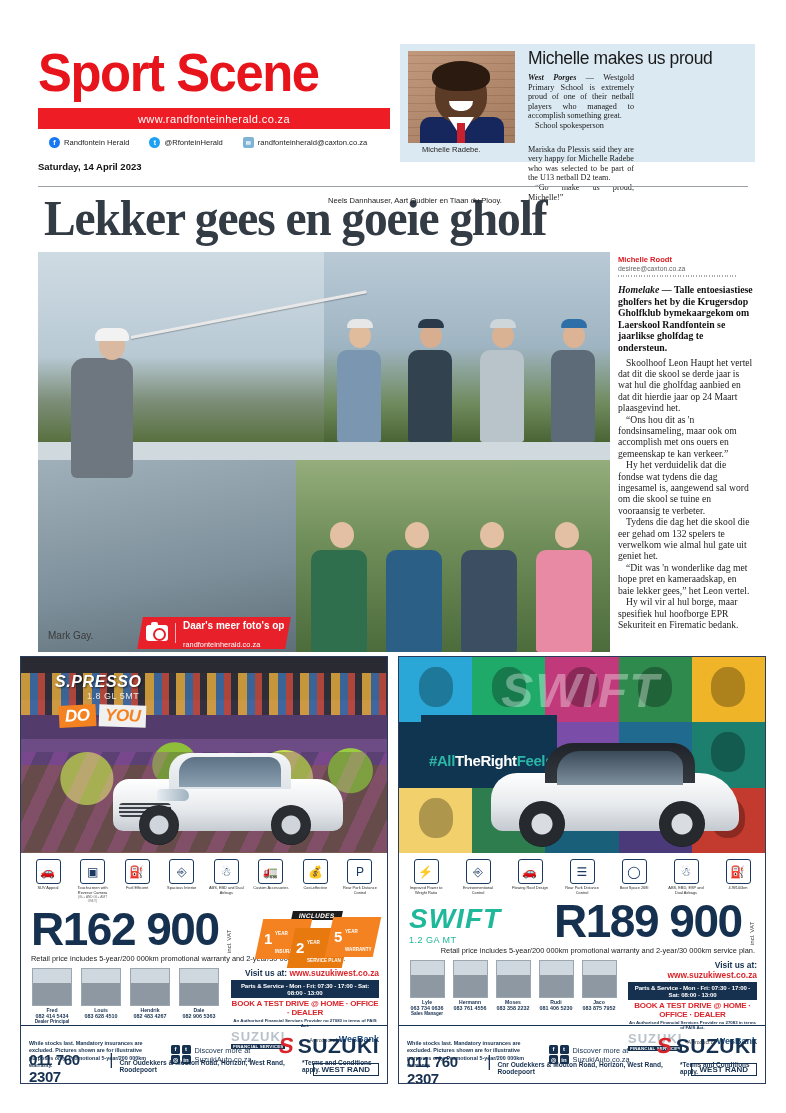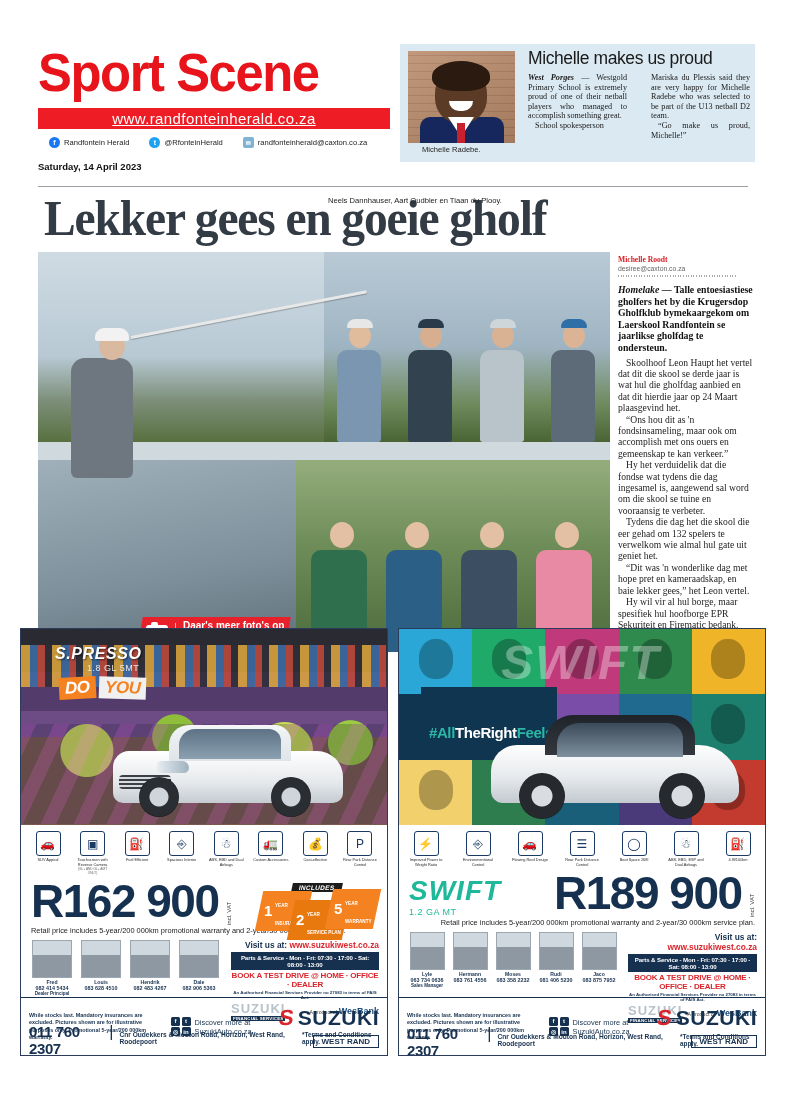--- a/index.html
+++ b/index.html
@@ -18,21 +18,21 @@
     font-family: "Liberation Sans", sans-serif;
     font-weight: 700; font-size: 54px; line-height: 56px;
     color: #e8141b; letter-spacing: -1.5px;
     font-stretch: condensed;
     transform: scaleX(0.94); transform-origin: left center;
   }
   .mast-urlbar {
     margin-top: 8px; background: #ee1c24; height: 21px; width: 352px;
     display: flex; align-items: center; justify-content: center;
   }
-  .mast-urlbar span { color: #fff; font-size: 15px; letter-spacing: .4px; text-decoration: underline; }
+  .mast-urlbar span { color: #fff; font-size: 11px; letter-spacing: .4px; }
   .mast-social { margin-top: 8px; display: flex; align-items: center; gap: 9px; }
   .soc { display: flex; align-items: center; gap: 4px; font-size: 7.6px; color: #1b1b1b; padding-left: 11px; }
   .soc-ico {
     width: 11px; height: 11px; border-radius: 50%;
     display: flex; align-items: center; justify-content: center;
     font-size: 7px; color: #fff; font-weight: 700; flex: 0 0 auto;
   }
   .soc-fb { background: #1877f2; }
   .soc-tw { background: #1da1f2; }
   .soc-mail { background: #7fb3d5; border-radius: 2px; font-size: 6px; }
@@ -80,21 +80,21 @@
   }
   .brief-caption {
     position: absolute; left: 8px; top: 101px;
     font-size: 7.6px; color: #222; margin-left: 14px;
   }
   .brief-right { position: absolute; left: 128px; top: 4px; width: 222px; }
   .brief-head {
     font-size: 17.5px; font-weight: 400; color: #1a1a1a;
     letter-spacing: -.4px; line-height: 20px;
   }
-  .brief-cols { display: flex; gap: 24px; margin-top: 5px; }
+  .brief-cols { display: flex; gap: 14px; margin-top: 5px; flex-direction: column; }
   .brief-col {
     width: 106px; font-family: "Liberation Serif", serif;
     font-size: 8.2px; line-height: 9.6px; color: #1a1a1a; text-align: justify;
   }
   .brief-col b { font-style: italic; }
   .brief-col .ind { text-indent: 7px; display: block; }
 
   
   .rule-top { position: absolute; left: 38px; top: 186px; width: 710px; height: 1px; background: #9aa0a6; }
   .headline {
@@ -180,21 +180,21 @@
   .cam-ico::after {
     content: ""; position: absolute; left: 5px; top: -3px; width: 7px; height: 4px;
     background: #fff; border-radius: 2px 2px 0 0;
   }
   .badge-div { width: 1px; height: 20px; background: rgba(255,255,255,.65); }
   .badge-txt1 { color: #fff; font-weight: 700; font-size: 10px; line-height: 11px; }
   .badge-txt2 { color: #fff; font-size: 7.4px; line-height: 9px; }
 
   
   .article { position: absolute; left: 618px; top: 255px; width: 136px; }
-  .byline-name { font-size: 7.6px; font-weight: 700; color: #d81b22; font-family: Liberation Serif, serif; }
+  .byline-name { font-size: 7.6px; font-weight: 700; color: #d81b22; }
   .byline-mail { font-size: 6.8px; color: #666; margin-top: 1px; }
   .byline-rule {
     margin-top: 3px; height: 2px; width: 118px;
     background: repeating-linear-gradient(90deg, #aaa 0 1px, transparent 1px 2.6px);
   }
   .art-lead {
     margin-top: 7px; font-family: "Liberation Serif", serif;
     font-size: 9.8px; line-height: 11.6px; font-weight: 700; color: #111;
   }
   .art-lead i { font-weight: 700; font-style: italic; }
@@ -203,21 +203,21 @@
     font-size: 9.6px; line-height: 11.4px; color: #1c1c1c;
   }
   .art-body p { text-indent: 8px; }
   .art-cap {
     margin-top: 32px; font-family: "Liberation Sans", sans-serif;
     font-size: 7.8px; line-height: 10px; color: #2a2a2a;
   }
 
   
   .ad {
-    position: absolute; top: 628px; width: 368px; height: 428px;
+    position: absolute; top: 656px; width: 368px; height: 428px;
     border: 1px solid #2a3b5c; background: #fff; overflow: hidden;
   }
   .ad-left { left: 20px; }
   .ad-right { left: 398px; }
 
   .ad-hero { position: relative; width: 100%; height: 196px; overflow: hidden; }
   
   .hero-graffiti {
     position: absolute; inset: 0;
     background:

